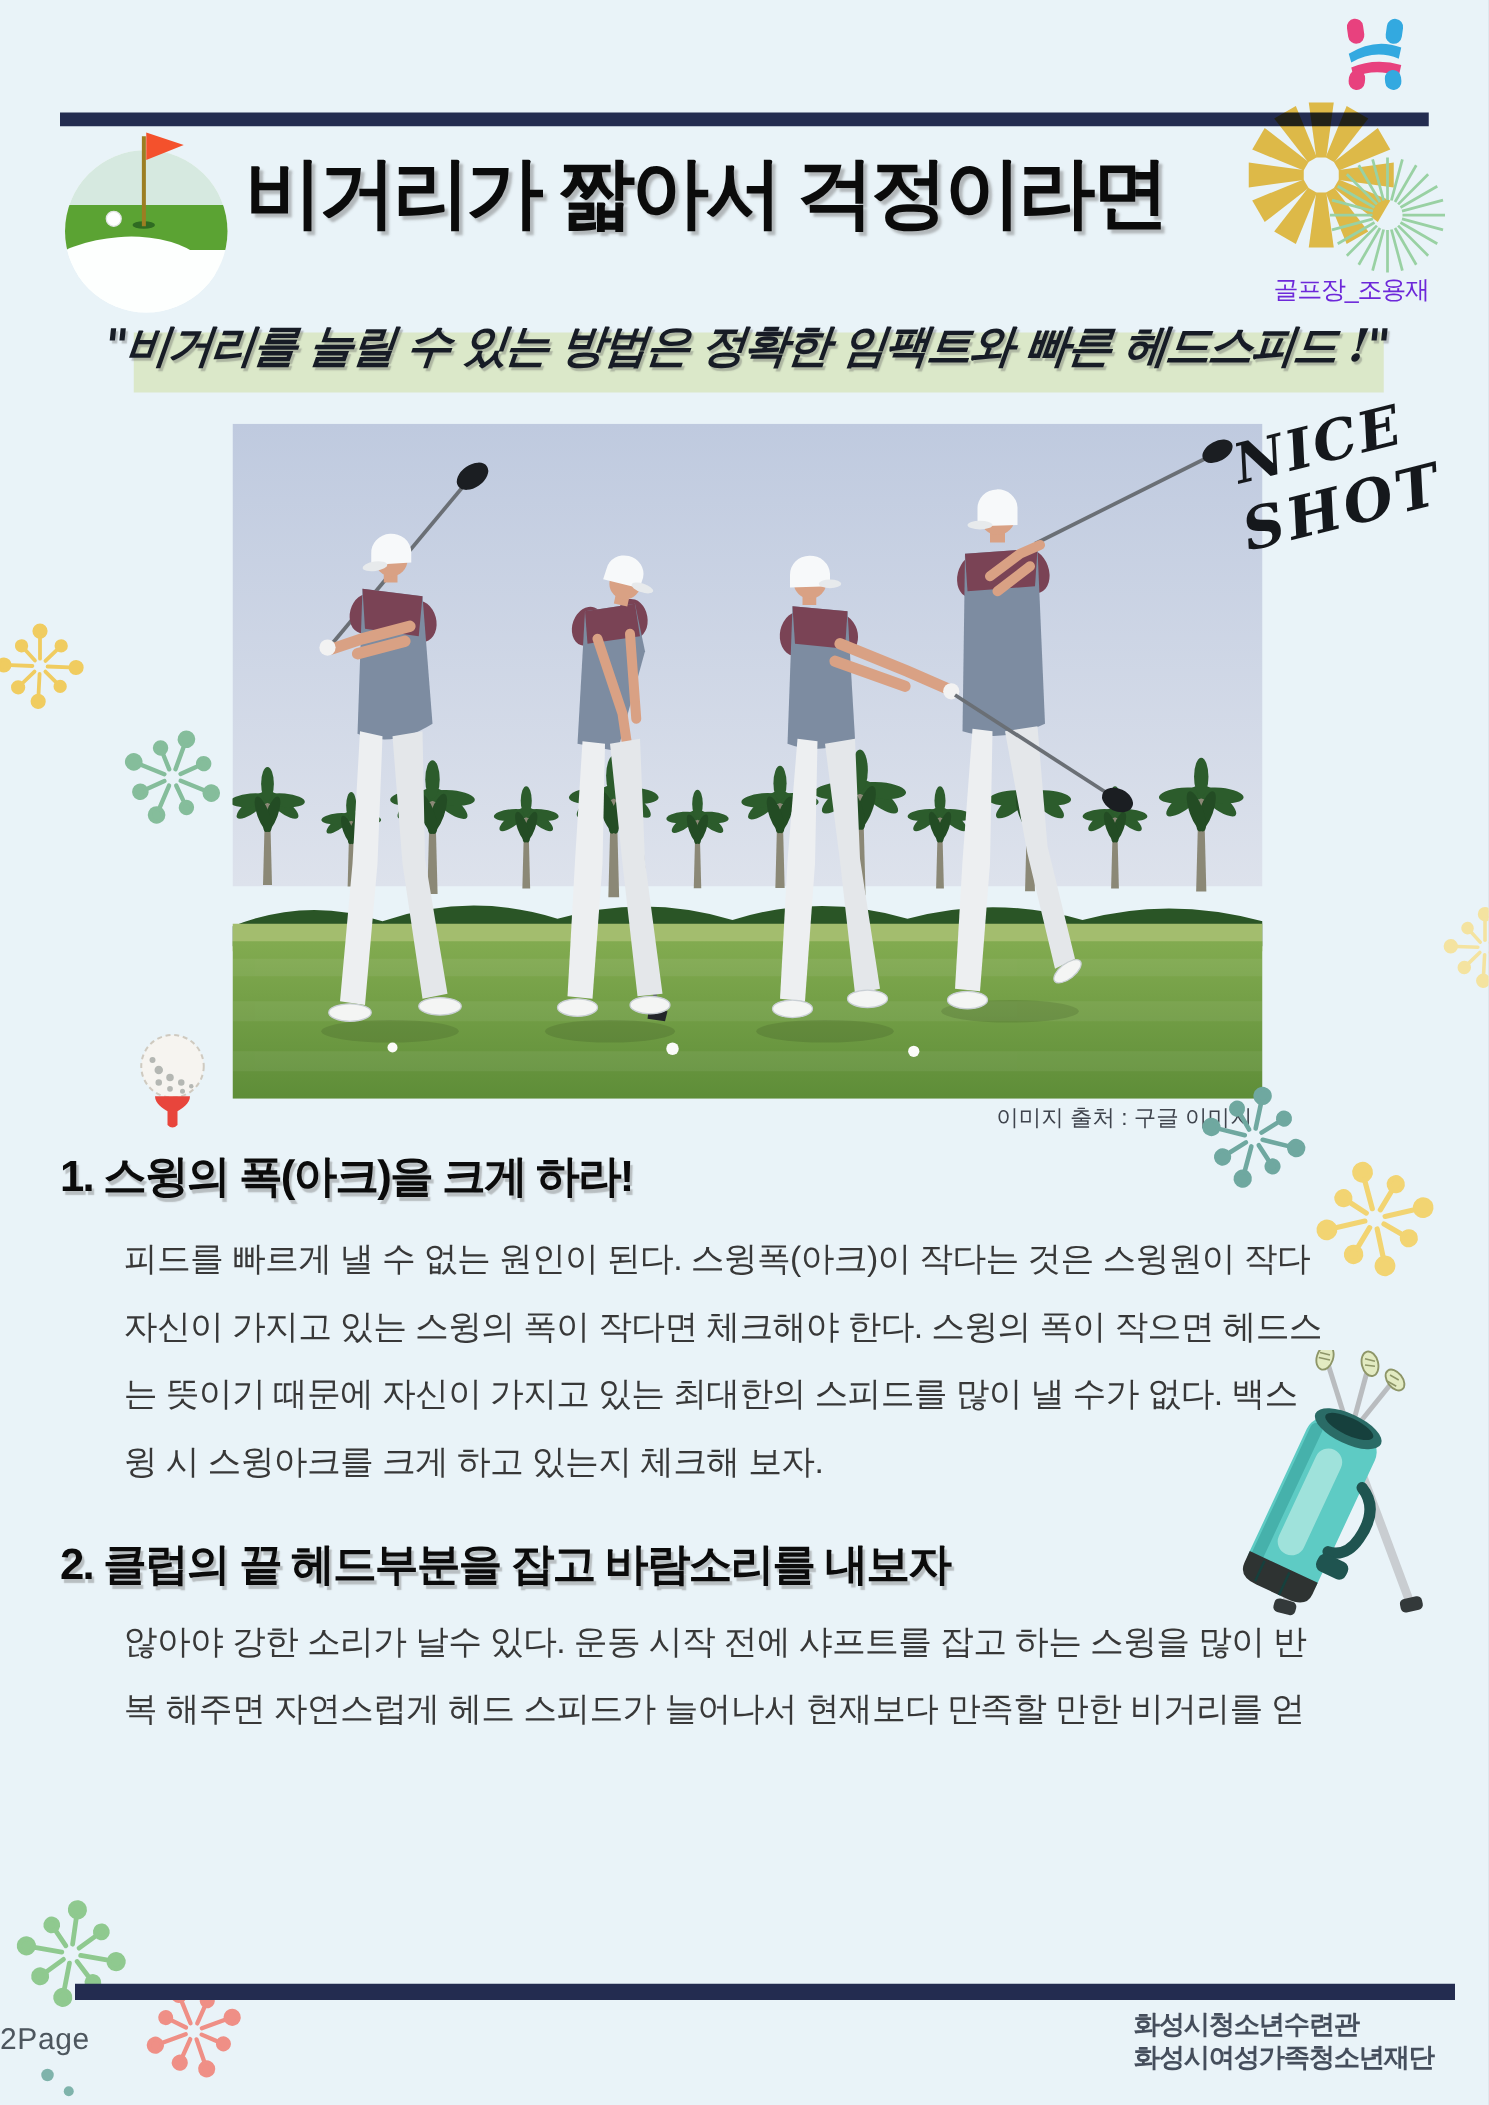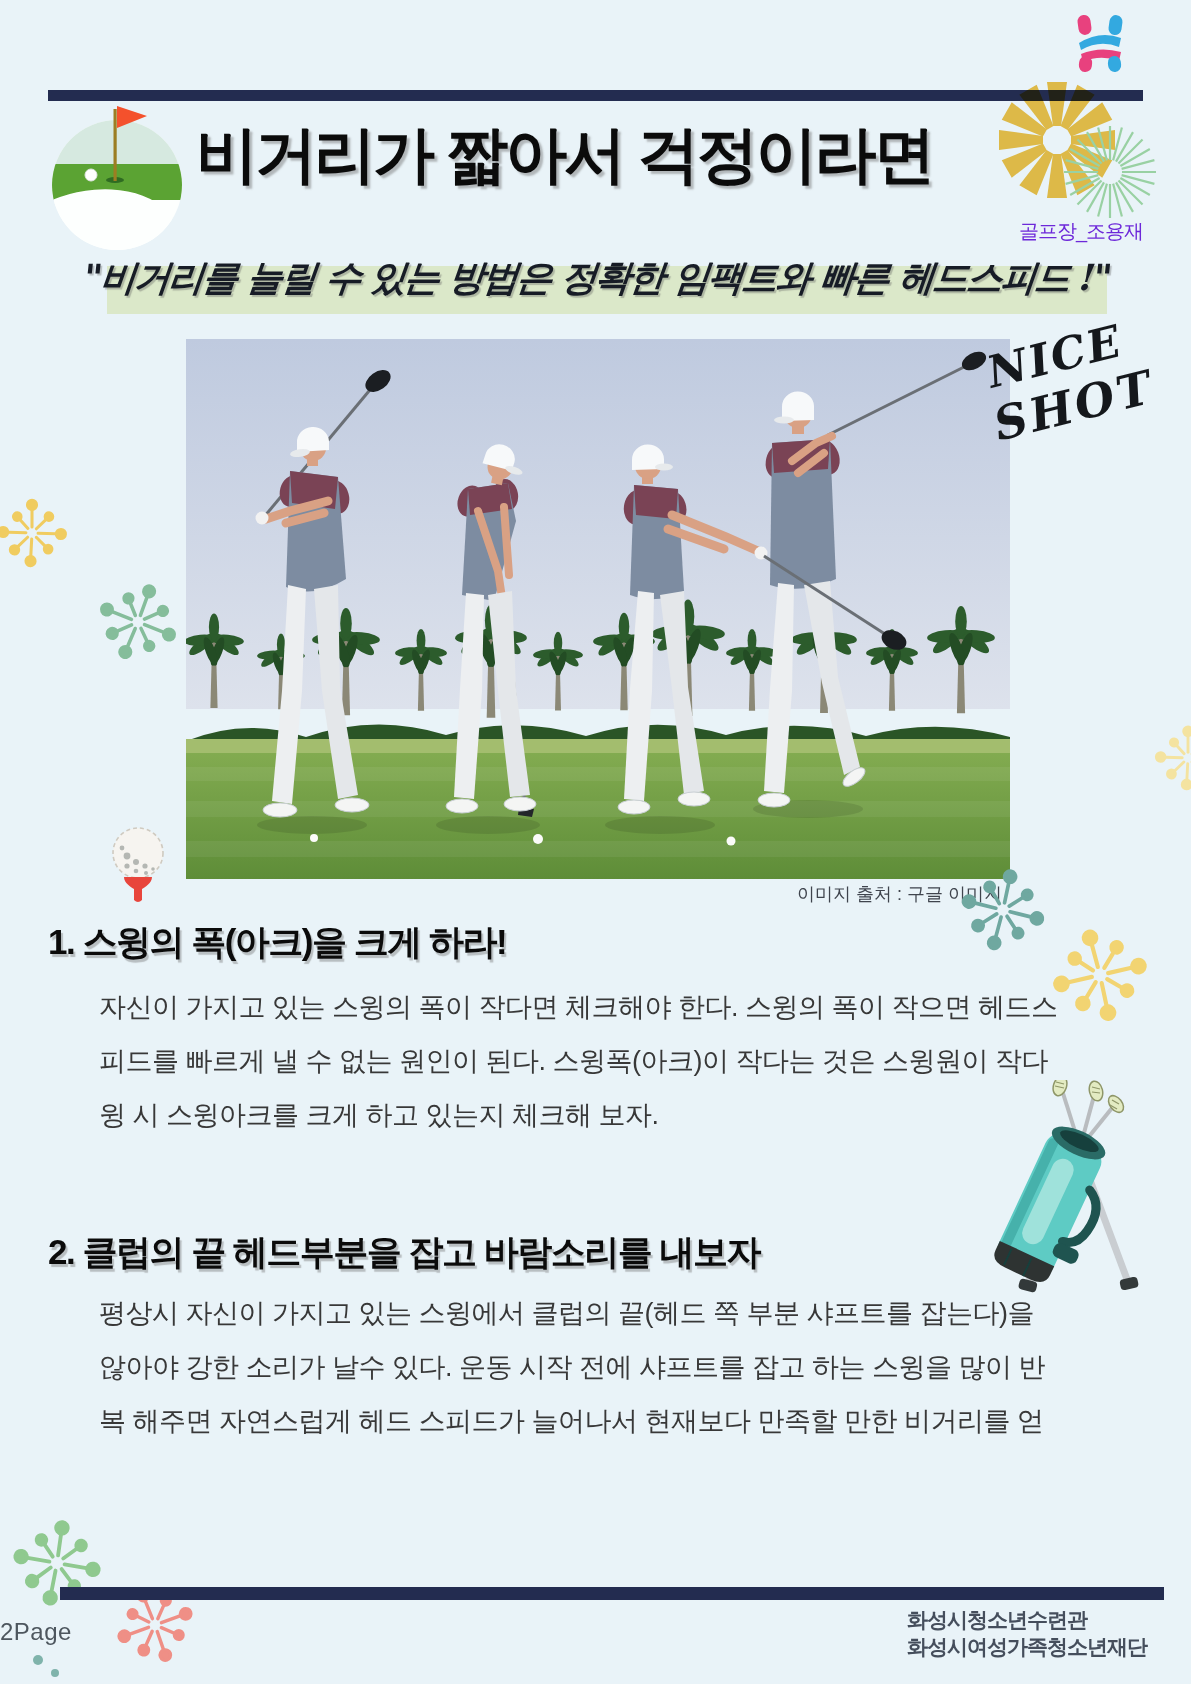--- a/index.html
+++ b/index.html
@@ -348,22 +348,23 @@
         <circle cx="31" cy="45" r="2.3"></circle>
         <circle cx="41" cy="47" r="2"></circle>
       <circle cx="17" cy="22" r="2.4"></circle>
         <circle cx="48" cy="43" r="1.8"></circle>
     </g>
     <path d="M19,51 C19,57 26,61 29,63 L29,74 Q33,78 37,74 L37,63 C40,61 47,57 47,51 Z" fill="#e8453c"></path>
   </svg>
 
   <div id="h1" class="heading">1. 스윙의 폭(아크)을 크게 하라!</div>
   <div id="p1" class="para">
+    <span class="line">피드를 빠르게 낼 수 없는 원인이 된다. 스윙폭(아크)이 작다는 것은 스윙원이 작다</span>
     <span class="line">자신이 가지고 있는 스윙의 폭이 작다면 체크해야 한다. 스윙의 폭이 작으면 헤드스</span>
-    <span class="line">피드를 빠르게 낼 수 없는 원인이 된다. 스윙폭(아크)이 작다는 것은 스윙원이 작다</span>
+    <span class="line">는 뜻이기 때문에 자신이 가지고 있는 최대한의 스피드를 많이 낼 수가 없다. 백스</span>
     <span class="line">윙 시 스윙아크를 크게 하고 있는지 체크해 보자.</span>
   </div>
 
   <svg class="deco abs" style="left:948px;top:1080px" width="210" height="220" viewBox="0 0 210 220">
     <g stroke="#c9cdd1" stroke-width="7" stroke-linecap="round">
       <line x1="126" y1="86" x2="80" y2="204"></line>
         <line x1="136" y1="84" x2="180" y2="202"></line>
     </g>
     <rect x="71" y="200" width="18" height="11" rx="4" fill="#33393a" transform="rotate(15 80 205)"></rect>
     <rect x="172" y="198" width="18" height="11" rx="4" fill="#33393a" transform="rotate(-12 181 203)"></rect>
@@ -396,21 +397,20 @@
       <path d="M60,176 L120,176 L120,186 Q120,198 104,198 L76,198 Q60,198 60,186 Z" fill="#2e3332"></path>
       <line x1="74" y1="178" x2="74" y2="196" stroke="#16403d" stroke-width="2"></line>
       <line x1="96" y1="178" x2="96" y2="198" stroke="#16403d" stroke-width="2"></line>
       <path d="M120,92 q20,10 15,38 q-3,18 -18,20" stroke="#1f5450" stroke-width="9" fill="none" stroke-linecap="round"></path>
       <rect x="112" y="152" width="26" height="15" rx="6" fill="#1f5450"></rect>
     </g>
   </svg>
 
   <div id="h2" class="heading">2. 클럽의 끝 헤드부분을 잡고 바람소리를 내보자</div>
   <div id="p2" class="para">
-    <span class="line">평상시 자신이 가지고 있는 스윙에서 클럽의 끝(헤드 쪽 부분 샤프트를 잡는다)을</span>
     <span class="line">않아야 강한 소리가 날수 있다. 운동 시작 전에 샤프트를 잡고 하는 스윙을 많이 반</span>
     <span class="line">복 해주면 자연스럽게 헤드 스피드가 늘어나서 현재보다 만족할 만한 비거리를 얻</span>
   </div>
 
   <svg class="deco abs" style="left:-6px;top:495px;color:#f0cc60" width="76" height="76" viewBox="-50 -50 100 100">
       <use href="#spark8" x="-50" y="-50" width="100" height="100"></use>
     </svg>
   <svg class="deco abs" style="left:94px;top:578px;color:#85bd9b;transform:rotate(20deg)" width="88" height="88" viewBox="-50 -50 100 100">
       <use href="#spark8" x="-50" y="-50" width="100" height="100"></use>
     </svg>

